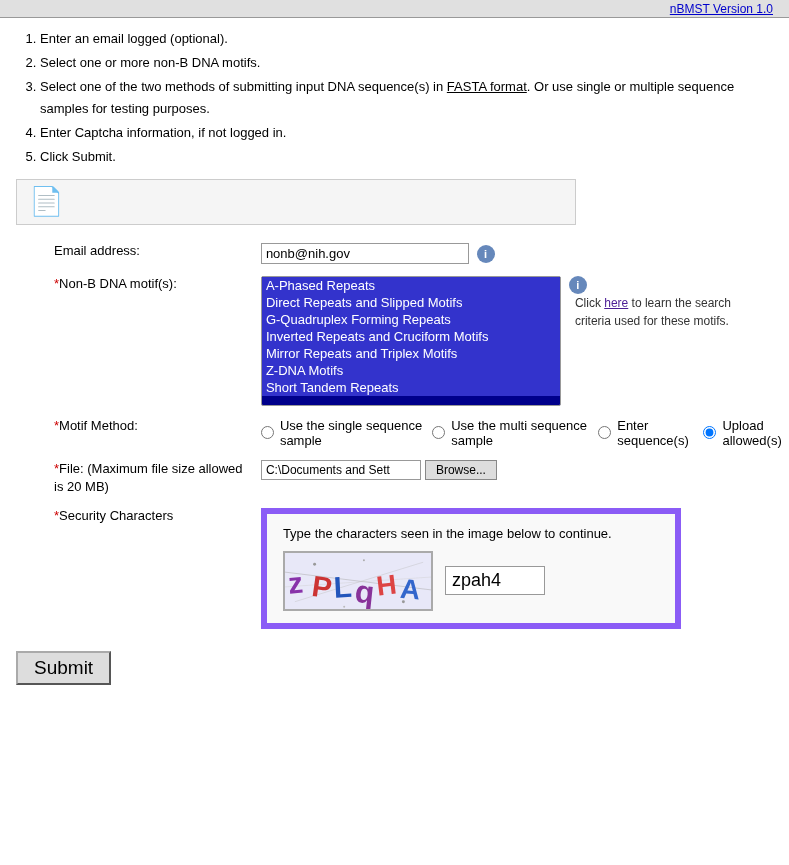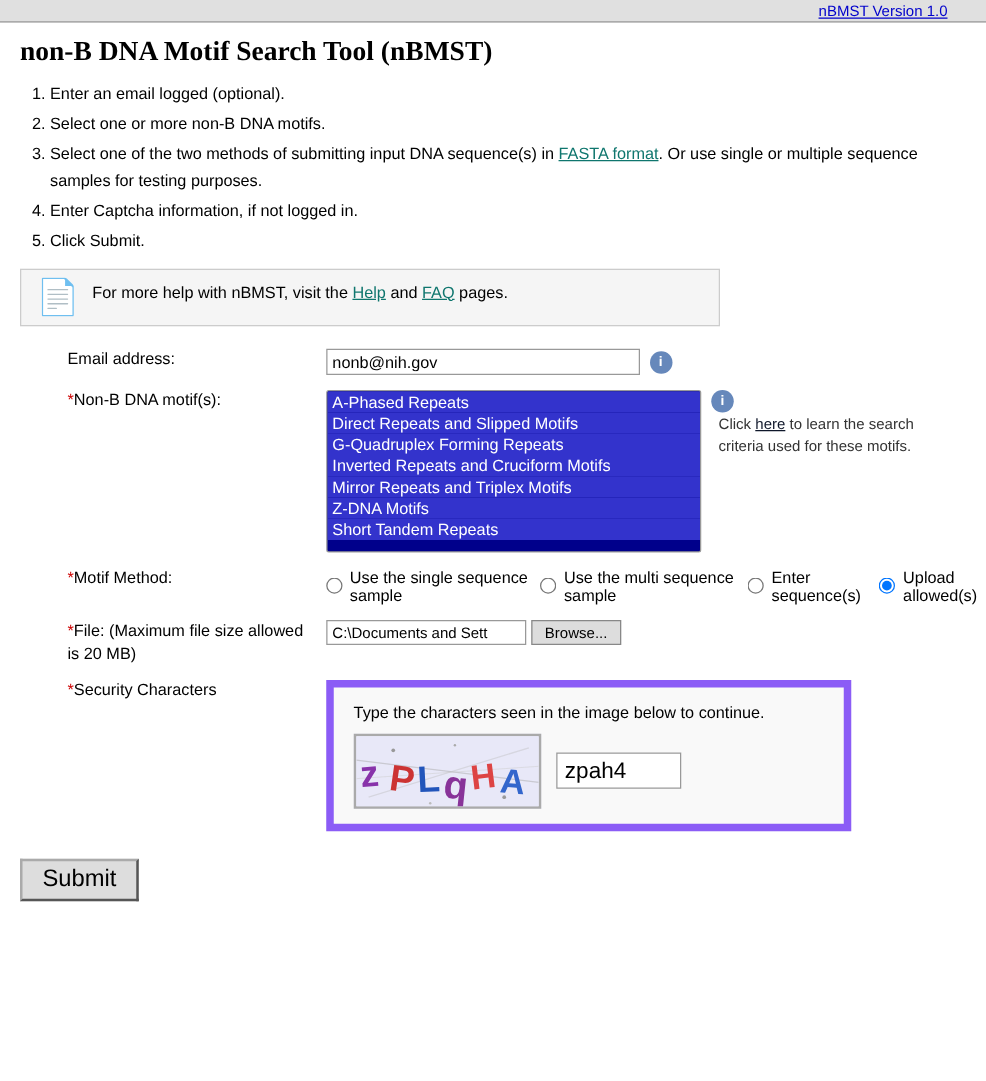--- a/index.html
+++ b/index.html
@@ -10,21 +10,21 @@
       color: #000;
       width: 789px;
       min-height: 865px;
     }
     .top-bar {
       background: #e0e0e0;
       border-bottom: 1px solid #999;
       height: 18px;
       display: flex;
       align-items: center;
-      padding: 0 23px;
+      padding: 0 8px;
     }
     .version-link {
       color: #00c;
       text-decoration: underline;
       font-size: 12px;
       margin-left: auto;
       margin-right: 8px;
       cursor: pointer;
     }
     .main-content {
@@ -38,21 +38,21 @@
     }
     ol {
       margin-left: 24px;
       margin-bottom: 10px;
       line-height: 1.7;
     }
     ol li {
       margin-bottom: 2px;
     }
     .fasta-link {
-      color: #0f766e;
+      color: #000000;
       text-decoration: underline;
     }
     .help-box {
       display: flex;
       align-items: flex-start;
       border: 1px solid #ccc;
       background: #f5f5f5;
       padding: 8px 12px;
       margin-bottom: 12px;
       max-width: 560px;
@@ -79,21 +79,21 @@
       margin-left: 34px;
     }
     .form-table td {
       padding: 6px 4px;
       vertical-align: top;
     }
     .required-star {
       color: #cc0000;
     }
     .email-input {
-      width: 251px;
+      width: 208px;
       border: 1px solid #999;
       padding: 2px 4px;
       font-size: 13px;
     }
     .info-icon {
       display: inline-block;
       width: 18px;
       height: 18px;
       background: #6688bb;
       color: white;
@@ -127,21 +127,21 @@
       align-items: flex-start;
     }
     .motif-info-box {
       margin-left: 10px;
       font-size: 12px;
       color: #333;
       max-width: 180px;
       line-height: 1.5;
     }
     .motif-info-link {
-      color: #0f172a;
+      color: #4c1d95;
       text-decoration: underline;
       cursor: pointer;
     }
     .radio-group {
       display: flex;
       flex-direction: row;
       gap: 4px;
     }
     .radio-label {
       display: flex;
@@ -230,43 +230,35 @@
   </style>
 </head>
 <body>
 
 <div class="top-bar">
   <span class="version-link">nBMST Version 1.0</span>
 </div>
 
 <div class="main-content">
 
-  <h1>non-B DNA Motif Search Tool (nBMST)</h1>
 
   <ol>
     <li>Enter an email logged (optional).</li>
     <li>Select one or more non-B DNA motifs.</li>
     <li>
       Select one of the two methods of submitting input DNA sequence(s) in
       <a class="fasta-link" href="#">FASTA format</a>.
       Or use single or multiple sequence samples for testing purposes.
     </li>
     <li>Enter Captcha information, if not logged in.</li>
     <li>Click Submit.</li>
   </ol>
 
   <div class="help-box">
     <div class="help-icon">📄</div>
-    <div class="help-text">
-      <span>For more help with nBMST, visit the </span>
-      <a class="fasta-link" href="#">Help</a>
-      <span> and </span>
-      <a class="fasta-link" href="#">FAQ</a>
-      <span> pages.</span>
-    </div>
   </div>
 
 
   <table class="form-table">
     <tbody>
 
       <tr>
         <td class="label-cell">
           <span>Email address:</span>
         </td>

